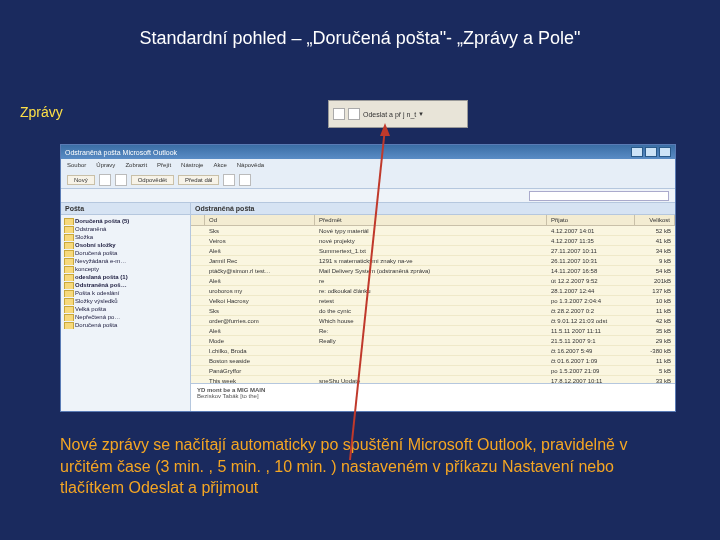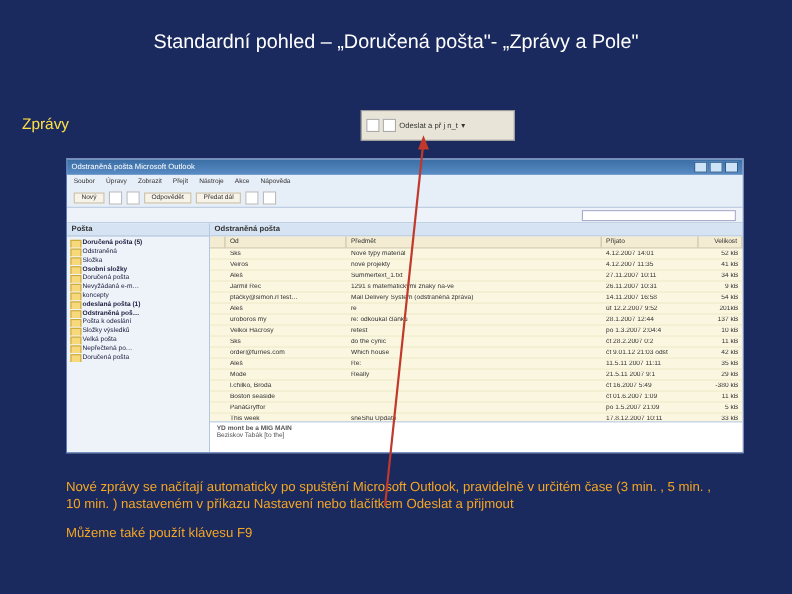--- a/index.html
+++ b/index.html
@@ -211,21 +211,21 @@
     position: absolute;
     pointer-events: none;
     z-index: 10;
   }
   .bottom-text {
     position: absolute;
     left: 60px;
     top: 434px;
     width: 600px;
     color: #f5a623;
-    font-size: 12px;
+    font-size: 16px;
     line-height: 1.35;
   }
   .bottom-text p { margin-bottom: 10px; }
 </style>
 </head>
 <body>
 
 <h1 class="title">Standardní pohled – „Doručená pošta"- „Zprávy a Pole"</h1>
 
 <div class="label-zpravy">Zprávy</div>
@@ -418,14 +418,13 @@
   </div>
 </div>
 
 <svg class="arrow" width="720" height="540" style="left:0;top:0;">
   <line x1="385" y1="128" x2="350" y2="460" stroke="#c0392b" stroke-width="2"></line>
   <polygon points="385,123 380,136 390,136" fill="#c0392b"></polygon>
 </svg>
 
 <div class="bottom-text">
   <p>Nové zprávy se načítají automaticky po spuštění Microsoft Outlook, pravidelně v určitém čase (3 min. , 5 min. , 10 min. ) nastaveném v příkazu Nastavení nebo tlačítkem Odeslat a přijmout</p>
-  <p>Můžeme také použít klávesu F9</p>
 </div>
 
 </body></html>

